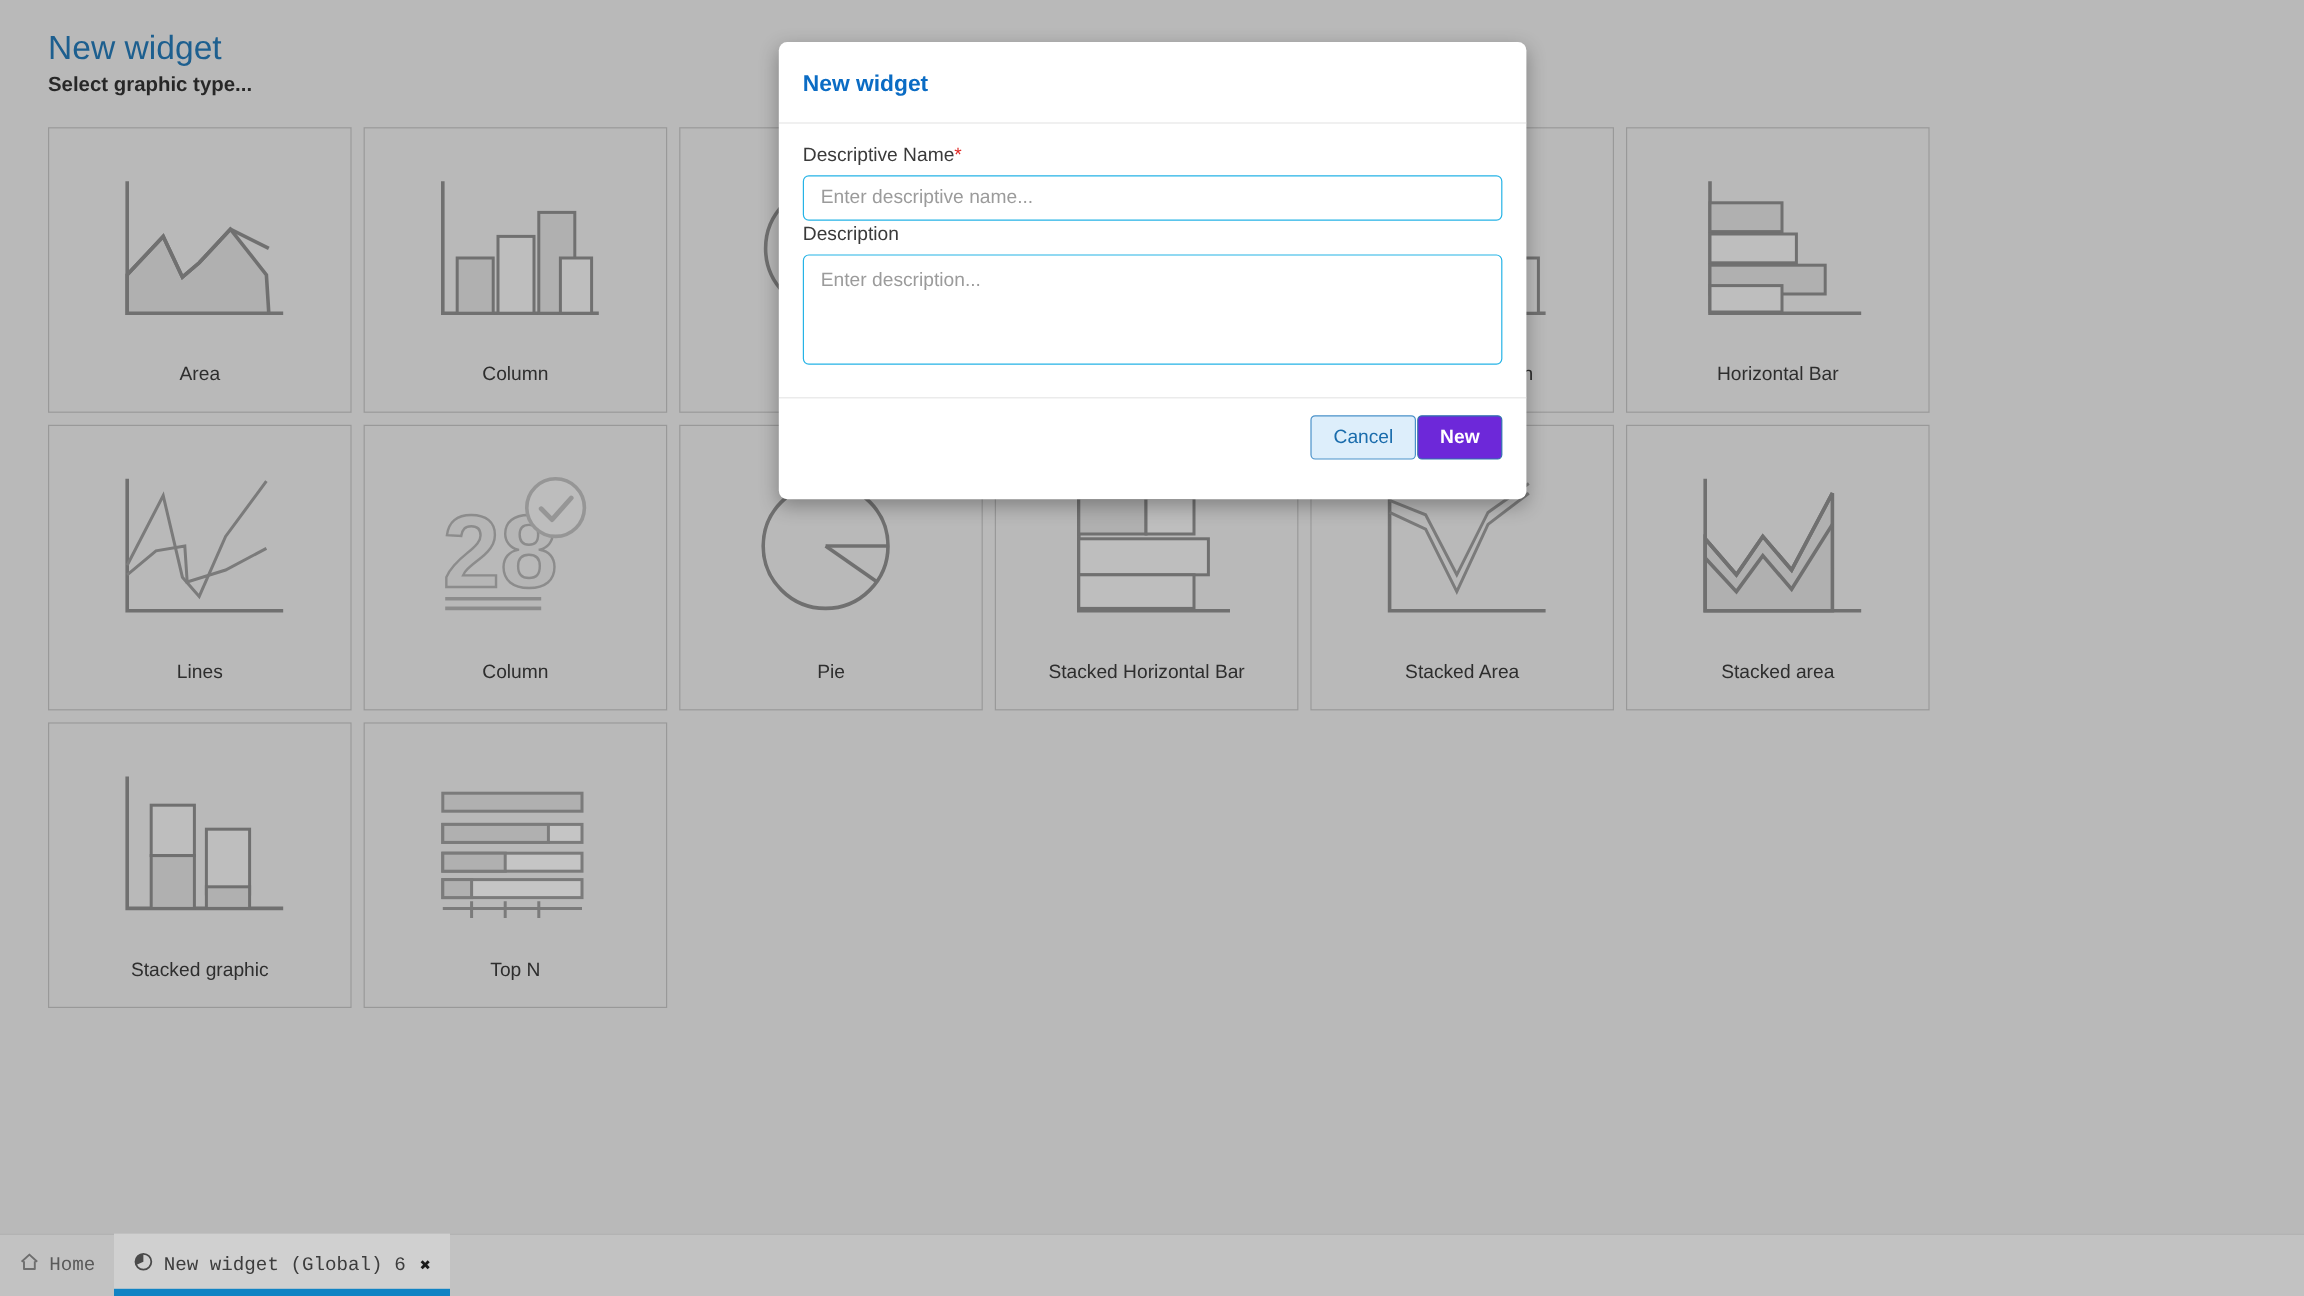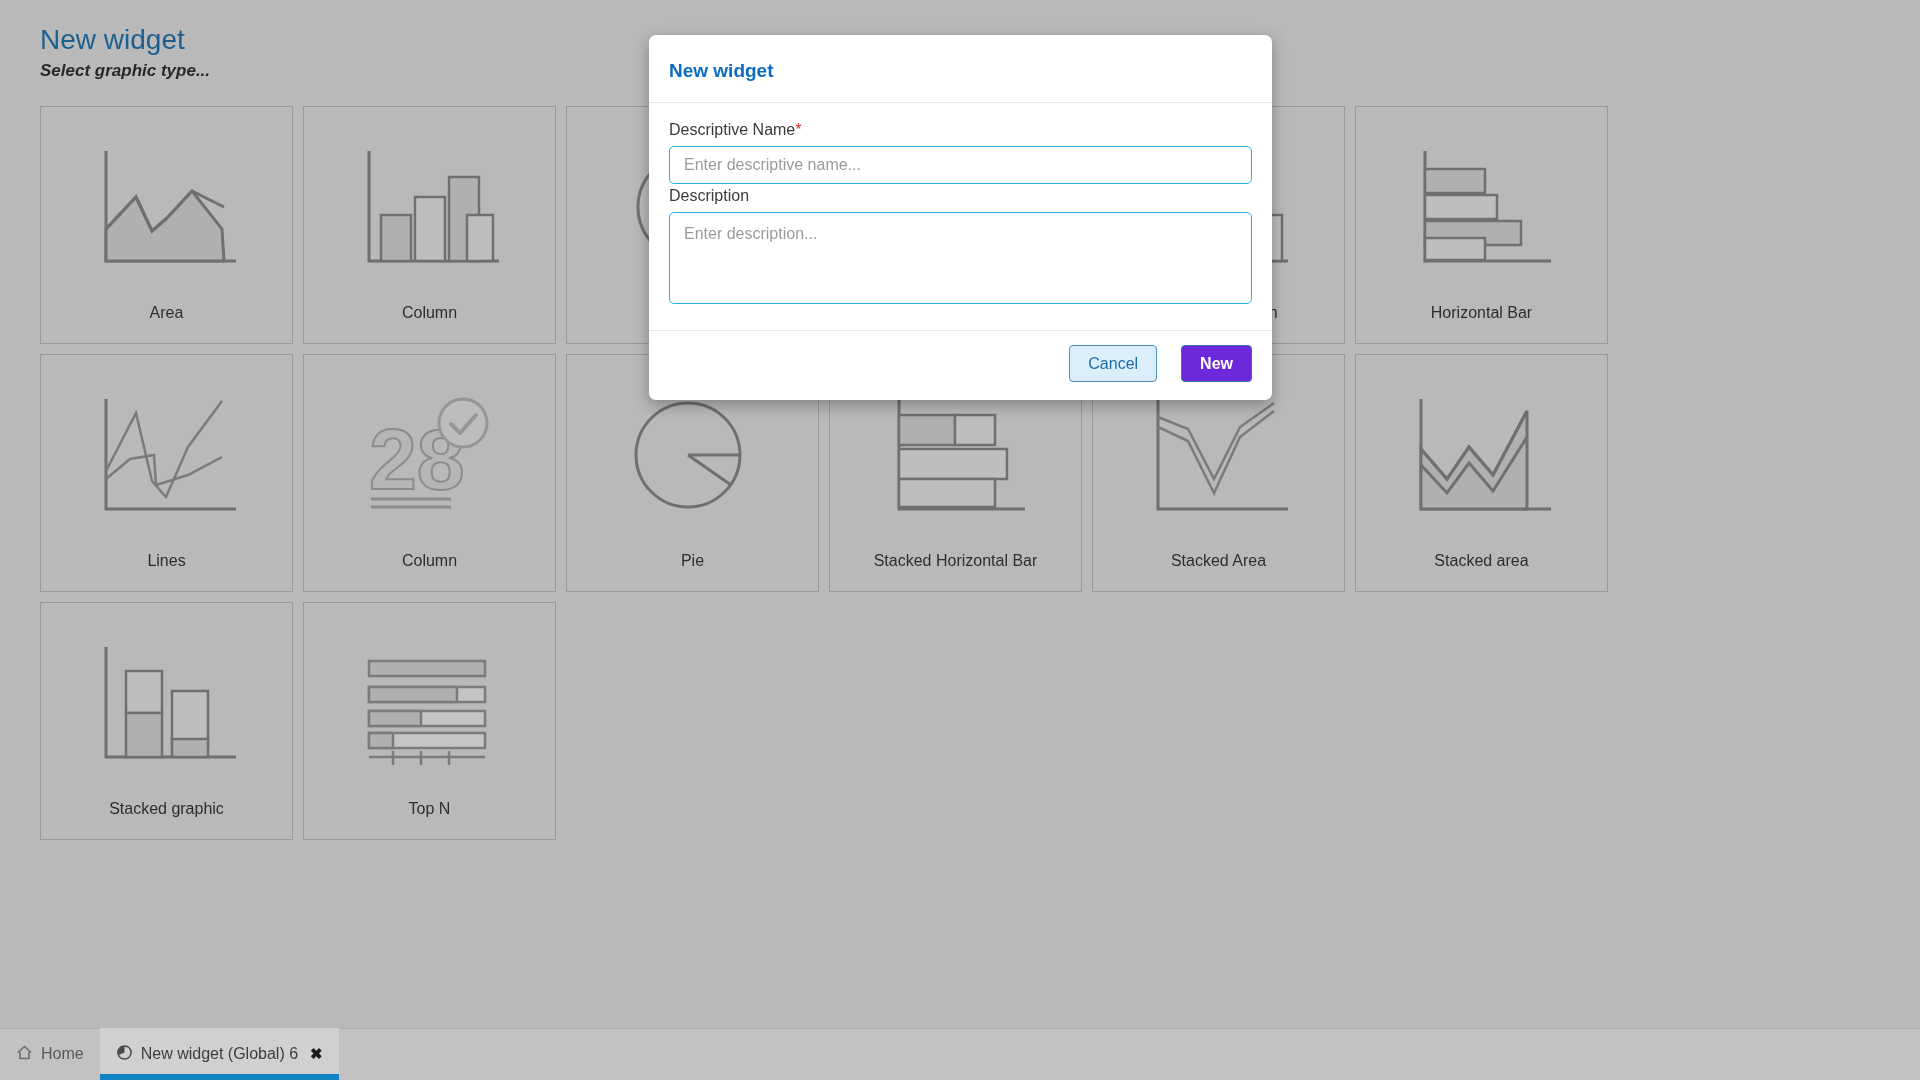--- a/index.html
+++ b/index.html
@@ -21,21 +21,20 @@
     color: #115c92;
     font-weight: 400;
     line-height: 1.25;
     margin: 0;
   }
   #page-subtitle {
     font-size: 17px;
     color: #1c1c1c;
     font-weight: 700;
     margin: 4px 0 0 0;
-    font-style: italic;
   }
 
   
   #card-grid {
     position: absolute;
     top: 106px; left: 40px;
     width: 1745px;
     display: flex;
     flex-wrap: wrap;
     gap: 10px 10px;
@@ -125,24 +124,24 @@
     resize: none;
     line-height: 1.35;
   }
   .field-input::placeholder,
   .field-textarea::placeholder { color: #9b9b9b; }
   .field-group { margin-bottom: 3px; }
   .field-group:last-child { margin-bottom: 0; }
 
   #modal-footer {
     border-top: 1px solid #e6e6e6;
-    padding: 14px 20px 18px 20px;
+    padding: 14px 20px 33px 20px;
     display: flex;
     justify-content: flex-end;
-    gap: 24px;
+    gap: 1px;
   }
   .btn {
     font-family: "Liberation Sans", sans-serif;
     font-size: 16px;
     border-radius: 4px;
     padding: 8px 18px;
     cursor: pointer;
     line-height: 1.2;
   }
   #cancel-button {
@@ -161,20 +160,21 @@
   #taskbar {
     position: absolute;
     left: 0; bottom: 0;
     width: 1920px;
     height: 52px;
     background: #c2c2c2;
     border-top: 1px solid #b0b0b0;
     display: flex;
     align-items: flex-end;
     z-index: 60;
+    font-family: Liberation Mono, monospace;
   }
   .task-tab {
     height: 52px;
     display: flex;
     align-items: center;
     gap: 8px;
     padding: 0 16px;
     font-size: 16px;
     color: #5a5a5a;
     cursor: pointer;

